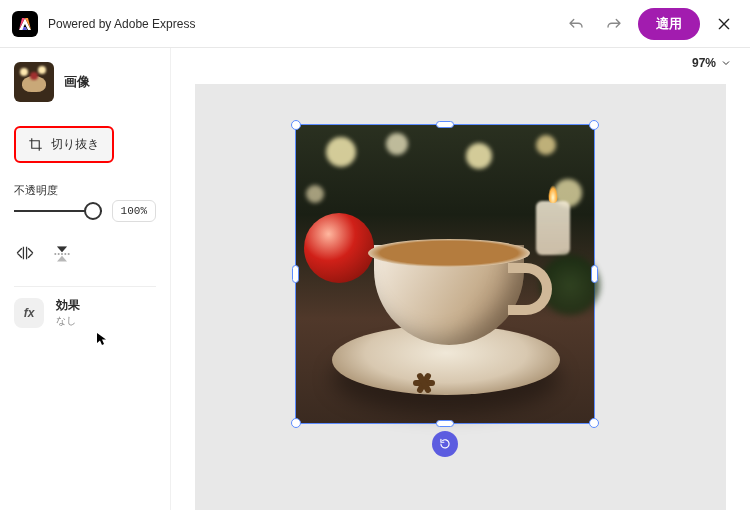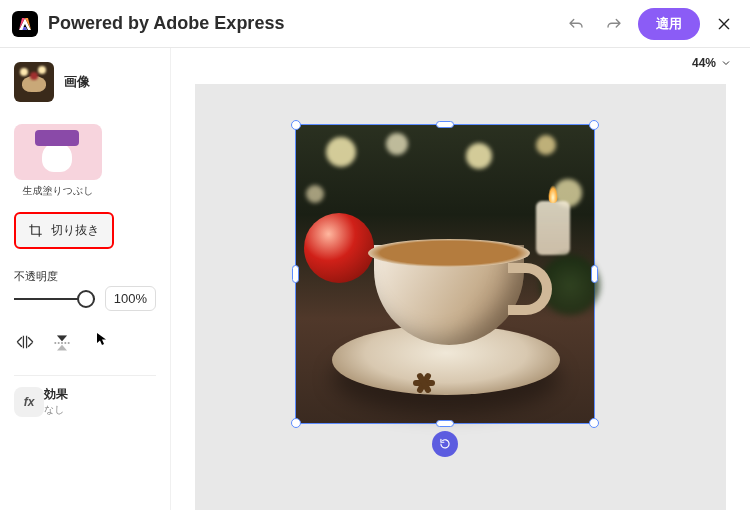--- a/index.html
+++ b/index.html
@@ -1,23 +1,23 @@
 <!DOCTYPE html>
 <html><head>
 <meta charset="utf-8">
 <style>
 * { margin: 0; padding: 0; box-sizing: border-box; }
 body { width: 750px; height: 510px; font-family: -apple-system, "Segoe UI", sans-serif; font-size: 12px; color: #2c2c2c; background: #fff; overflow: hidden; position: relative; }
 .header { height: 48px; display: flex; align-items: center; padding: 0 12px; border-bottom: 1px solid #e8e8e8; }
 .logo { width: 26px; height: 26px; border-radius: 6px; background: #000; display: flex; align-items: center; justify-content: center; margin-right: 10px; }
 .logo svg { width: 18px; height: 18px; }
-.header-title { font-size: 18px; font-weight: 700; flex: 1; }
+.header-title { font-size: 12px; font-weight: 400; flex: 1; }
 .header-actions { display: flex; align-items: center; gap: 10px; }
 .icon-btn { width: 28px; height: 28px; border: none; background: transparent; cursor: pointer; display: flex; align-items: center; justify-content: center; color: #888; border-radius: 6px; }
-.apply-btn { background: #8b5cf6; color: #fff; border: none; border-radius: 16px; padding: 7px 18px; font-size: 13px; font-weight: 600; cursor: pointer; }
+.apply-btn { background: #a21caf; color: #fff; border: none; border-radius: 16px; padding: 7px 18px; font-size: 13px; font-weight: 600; cursor: pointer; }
 .body { display: flex; height: calc(100% - 48px); }
 .sidebar { width: 171px; border-right: 1px solid #f0f0f0; overflow-y: auto; padding: 10px 14px 0 14px; position: relative; }
 .sidebar::-webkit-scrollbar { width: 6px; }
 .sidebar::-webkit-scrollbar-thumb { background: #ddd; border-radius: 3px; }
 .section-head { display: flex; align-items: center; gap: 10px; padding: 4px 0 14px 0; }
 .thumb-main { width: 40px; height: 40px; border-radius: 6px; background: #3a2a1a; position: relative; overflow: hidden; }
 .thumb-main::before { content: ""; position: absolute; left: 8px; top: 14px; width: 24px; height: 16px; background: #c9a878; border-radius: 50% 50% 40% 40%; }
 .thumb-main::after { content: ""; position: absolute; left: 6px; top: 6px; width: 8px; height: 8px; background: #ffe9b0; border-radius: 50%; filter: blur(1px); box-shadow: 18px -2px 0 #ffe9b0, 10px 4px 0 #a03030; }
 .section-title { font-size: 13px; font-weight: 700; }
 .grid2 { display: flex; gap: 10px; margin-bottom: 4px; }
@@ -35,25 +35,25 @@
 .tool-card .label { text-align: center; font-size: 10px; color: #444; }
 .row2 { margin-top: 8px; }
 .crop-btn { margin-top: 10px; display: inline-flex; align-items: center; gap: 8px; padding: 8px 12px; border: 2px solid #ff0000; border-radius: 6px; background: #f5f5f5; cursor: pointer; font-size: 12px; }
 .cursor-svg { position: absolute; left: 96px; top: 284px; width: 12px; height: 14px; }
 .opacity-section { margin-top: 20px; }
 .opacity-label { font-size: 11px; color: #333; margin-bottom: 2px; }
 .slider-row { display: flex; align-items: center; gap: 10px; }
 .slider { position: relative; flex: 1; height: 18px; }
 .track { position: absolute; left: 0; right: 0; top: 8px; height: 2px; background: #333; }
 .slider-thumb { position: absolute; right: 0; top: 0; width: 18px; height: 18px; border-radius: 50%; background: #fff; border: 2px solid #333; cursor: grab; }
-.pct-box { border: 1px solid #ddd; border-radius: 6px; padding: 4px 8px; font-size: 13px; min-width: 40px; text-align: center; }
+.pct-box { border: 1px solid #ddd; border-radius: 6px; padding: 4px 8px; font-size: 11px; min-width: 40px; text-align: center; font-family: Liberation Mono, monospace; }
 .toggle-row { display: flex; gap: 16px; margin-top: 22px; padding-bottom: 8px; }
 .toggle-row svg { cursor: pointer; }
 .divider { border-top: 1px solid #eee; margin: 14px 0 0 0; }
-.fx-row { display: flex; align-items: center; gap: 0; padding: 10px 0; cursor: pointer; }
+.fx-row { display: flex; align-items: center; gap: 12px; padding: 10px 0; cursor: pointer; }
 .fx-icon { width: 30px; height: 30px; border-radius: 8px; background: #f0f0f0; display: flex; align-items: center; justify-content: center; font-size: 12px; font-style: italic; font-weight: 600; color: #505050; }
 .fx-text .t1 { font-size: 12px; font-weight: 700; }
 .fx-text .t2 { font-size: 10px; color: #888; font-family: Liberation Mono, monospace; }
 .canvas-area { flex: 1; background: #fff; position: relative; overflow: hidden; }
 .zoom { position: absolute; top: 8px; right: 18px; display: flex; align-items: center; gap: 4px; font-size: 12px; font-weight: 600; cursor: pointer; }
 .artboard { position: absolute; left: 24px; top: 36px; right: 24px; bottom: 0; background: #e8e8e8; }
 .selected { position: absolute; left: 100px; top: 40px; width: 300px; height: 300px; border: 1px solid #5c8cff; }
 .img-coffee { position: absolute; inset: 0; background: linear-gradient(180deg,#2a3020 0%, #1a1f14 30%, #50382a 65%, #3a2a20 100%); }
 .bokeh { position: absolute; border-radius: 50%; filter: blur(2px); }
 .b1 { width: 30px; height: 30px; left: 30px; top: 12px; background: #fff4b8; opacity: .8; }
@@ -117,26 +117,20 @@
 </div>
 
 <div class="body">
   <div class="sidebar">
     <div class="section-head">
       <div class="thumb-main"></div>
       <div class="section-title">画像</div>
     </div>
 
 
-    <div class="grid2 row2">
-      <div class="tool-card genfill">
-        <div class="img"></div>
-        <div class="label">生成塗りつぶし</div>
-      </div>
-    </div>
 
     <div class="crop-btn">
       <svg width="15" height="15" viewBox="0 0 24 24">
           <path d="M6 2 V18 H22 M2 6 H18 V22" fill="none" stroke="#333" stroke-width="1.8"></path>
         </svg>
       <span>切り抜き</span>
     </div>
     <svg class="cursor-svg" viewBox="0 0 12 14">
         <path d="M1 1 L1 11 L4 8.5 L6 13 L8 12 L6 7.5 L10 7.5 Z" fill="#000"></path>
       </svg>
@@ -174,21 +168,21 @@
     </div>
 
     <div class="fx-row" style="padding-bottom:0">
       
       
     </div>
   </div>
 
   <div class="canvas-area">
     <div class="zoom">
-      <span>44%</span>
+      <span>97%</span>
       <svg width="12" height="12" viewBox="0 0 24 24">
           <path d="M6 9 L12 15 L18 9" fill="none" stroke="#333" stroke-width="2"></path>
         </svg>
     </div>
     <div class="artboard">
       <div class="selected">
         <div class="img-coffee">
           <div class="bokeh b1"></div>
             <div class="bokeh b2"></div>
             <div class="bokeh b3"></div>

